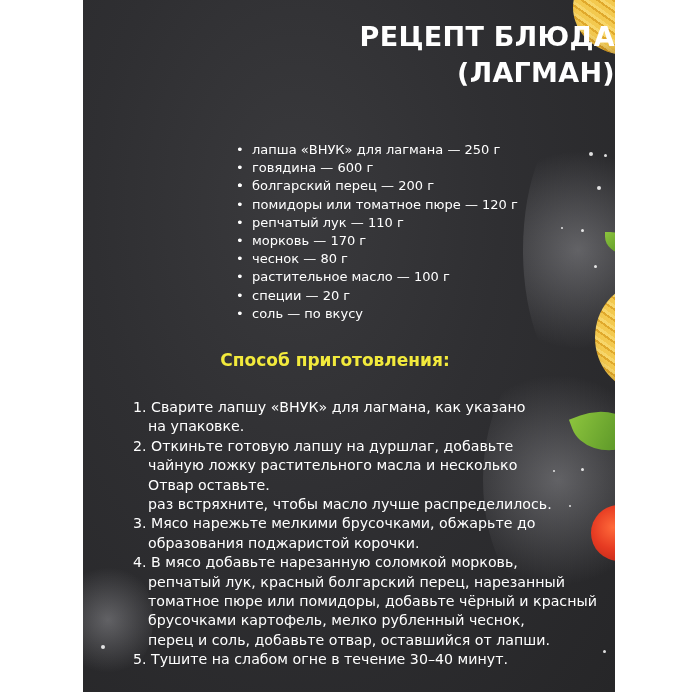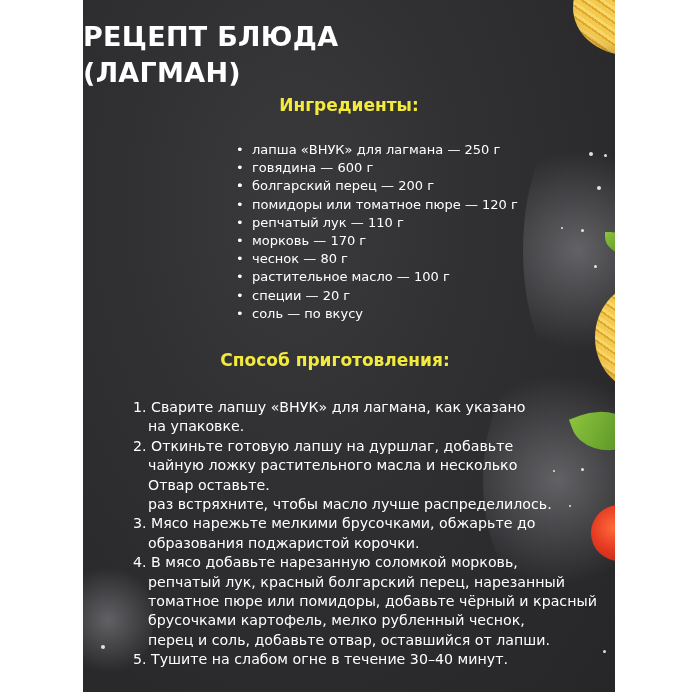--- a/index.html
+++ b/index.html
@@ -25,21 +25,21 @@
     }
     .leaf {
       position: absolute; background: linear-gradient(135deg, #8cc43d, #4e8a22);
       border-radius: 0 80% 0 80%;
     }
     .tomato {
       position: absolute; border-radius: 50%;
       background: radial-gradient(circle at 40% 40%, #ff6a3a 0%, #e63b22 45%, #b01f14 100%);
     }
     .title {
-      position: absolute; left: 0; width: 100%; text-align: left; color: #ffffff;
+      position: absolute; left: 0; width: 100%; text-align: right; color: #ffffff;
       font-weight: bold; font-size: 27px; line-height: 34px; letter-spacing: 0.3px;
     }
     .subtitle {
       position: absolute; left: 0; width: 100%; text-align: center; color: #f2ea3c;
       font-weight: bold; font-size: 17px;
     }
     .ingredients { position: absolute; left: 153px; top: 141px; margin: 0; padding: 0; list-style: none; }
     .ingredients li {
       color: #ffffff; font-size: 13px; line-height: 18.2px; white-space: nowrap; position: relative; padding-left: 16px;
     }
@@ -71,21 +71,20 @@
   <div class="speck" style="left:520px;top:650px;width:3px;height:3px;"></div>
 
   <div class="pasta" style="left:490px;top:-40px;width:110px;height:95px;"></div>
   <div class="leaf" style="left:522px;top:232px;width:26px;height:22px;"></div>
   <div class="pasta" style="left:512px;top:285px;width:90px;height:105px;"></div>
   <div class="leaf" style="left:492px;top:408px;width:60px;height:46px;transform:rotate(-20deg);"></div>
   <div class="tomato" style="left:508px;top:505px;width:56px;height:56px;"></div>
 
   <div class="title" style="top:20px;">РЕЦЕПТ БЛЮДА</div>
   <div class="title" style="top:56px;">(ЛАГМАН)</div>
-  <div class="subtitle" style="top:95px;">Ингредиенты:</div>
 
   <ul class="ingredients">
     <li><span class="bullet">•</span><span>лапша «ВНУК» для лагмана — 250 г</span></li>
     <li><span class="bullet">•</span><span>говядина — 600 г</span></li>
     <li><span class="bullet">•</span></li>
     <li><span class="bullet">•</span><span>болгарский перец — 200 г</span></li>
     <li><span class="bullet">•</span><span>помидоры или томатное пюре — 120 г</span></li>
     <li><span class="bullet">•</span><span>репчатый лук — 110 г</span></li>
     <li><span class="bullet">•</span><span>морковь — 170 г</span></li>
     <li><span class="bullet">•</span><span>чеснок — 80 г</span></li>

